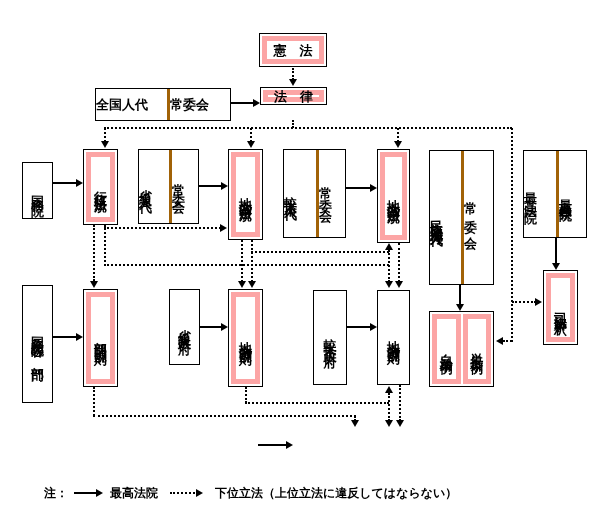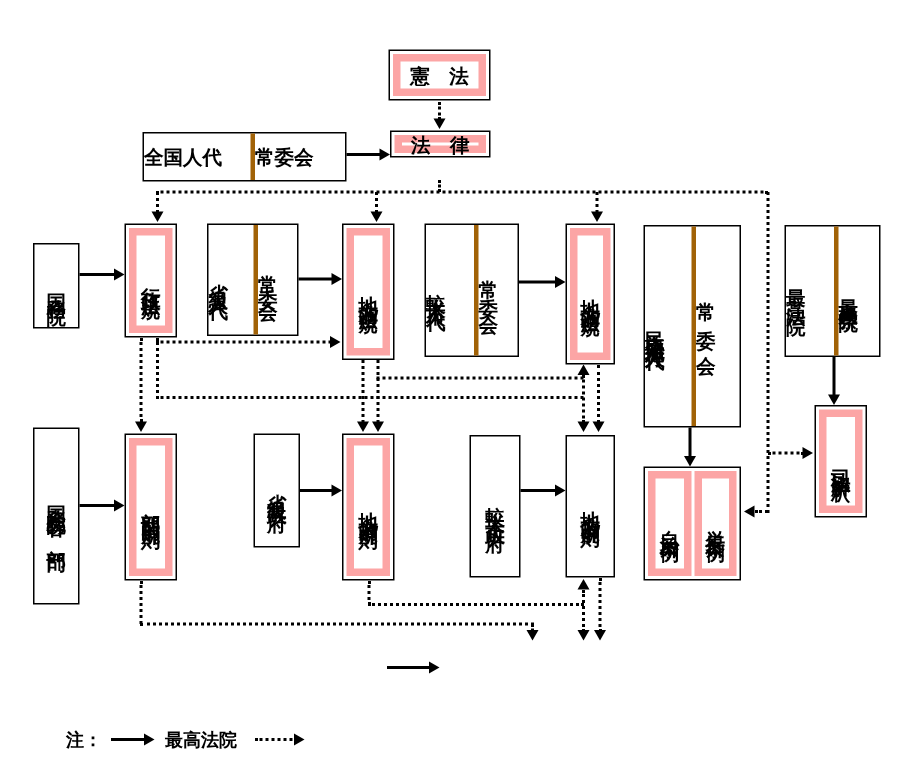--- a/index.html
+++ b/index.html
@@ -235,14 +235,15 @@
   <i class="ah ah-d" style="left:385px;top:420px"></i>
   <i class="dt-v" style="left:399px;top:385px;height:36px"></i>
   <i class="ah ah-d" style="left:396px;top:420px"></i>
 
   <span class="legend" style="left:44px;top:485px">注：</span>
   <i class="sl-h" style="left:74px;top:492px;width:24px"></i>
   <i class="ah ah-r" style="left:96px;top:489px"></i>
   <span class="legend" style="left:110px;top:485px">最高法院</span>
   <i class="dt-h" style="left:170px;top:492px;width:28px"></i>
   <i class="ah ah-r" style="left:196px;top:489px"></i>
+  <span class="legend" style="left:215px;top:485px">下位立法（上位立法に違反してはならない）</span>
 
 </div>
 
 </body></html>

